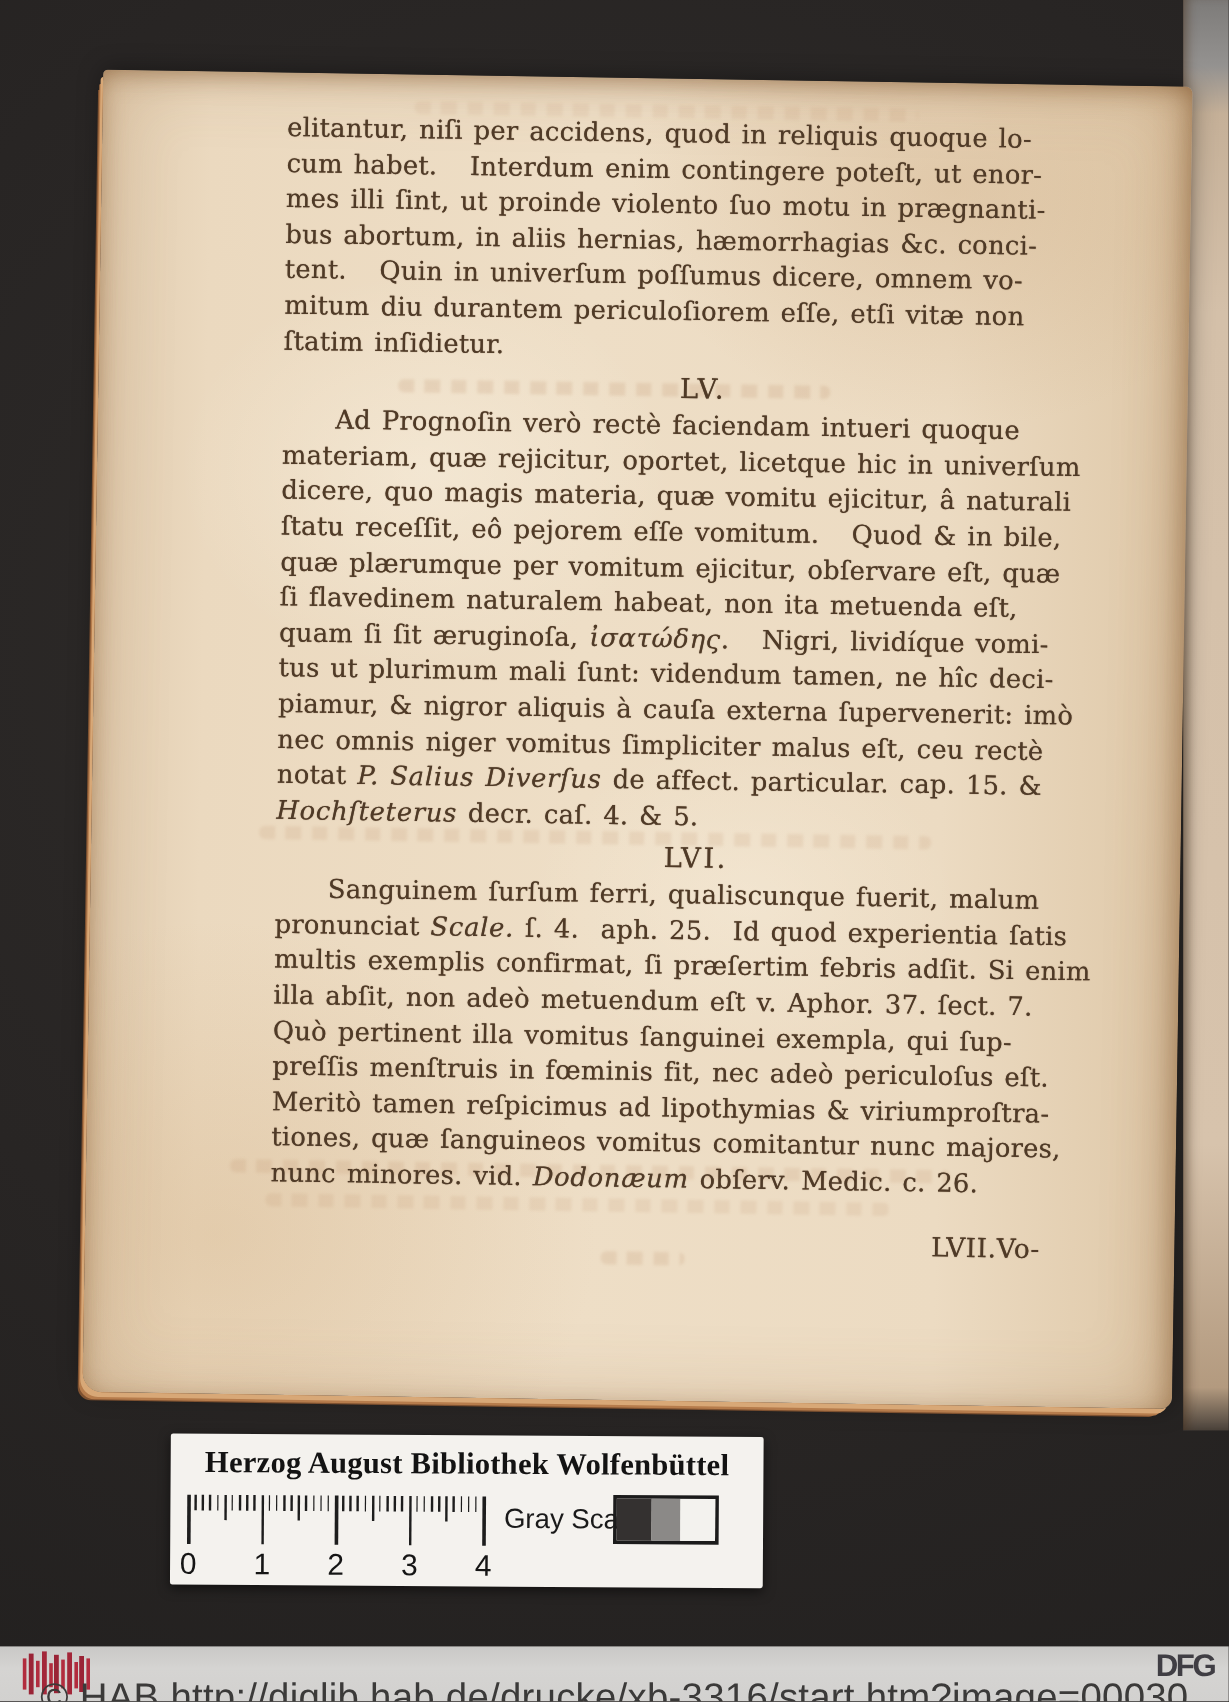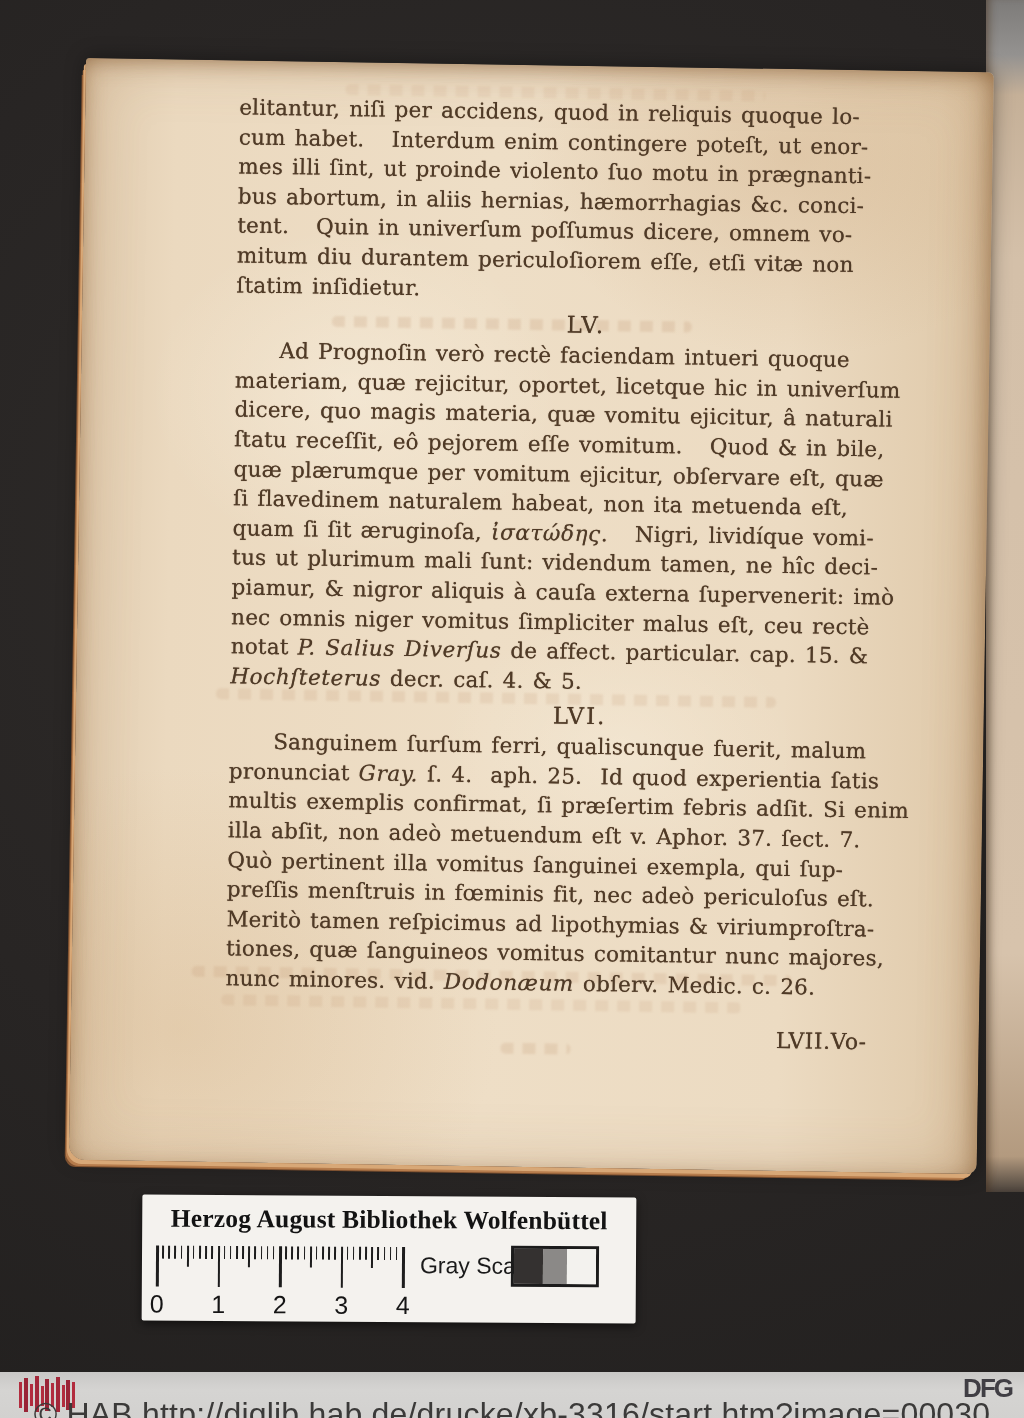--- a/index.html
+++ b/index.html
@@ -115,21 +115,21 @@
           <div class="tline">quam ſi ſit æruginoſa, <i>ἰσατώδης</i>.   Nigri, lividíque vomi-</div>
           <div class="tline">tus ut plurimum mali ſunt: videndum tamen, ne hîc deci-</div>
           <div class="tline">piamur, &amp; nigror aliquis à cauſa externa ſupervenerit: imò</div>
           <div class="tline">nec omnis niger vomitus ſimpliciter malus eſt, ceu rectè</div>
           <div class="tline">notat <i>P. Salius Diverſus</i> de affect. particular. cap. 15. &amp;</div>
           <div class="tline"><i>Hochſteterus</i> decr. caſ. 4. &amp; 5.</div>
         </div>
       <div class="sec-heading">LVI.</div>
       <div class="para">
           <div class="tline indent">Sanguinem ſurſum ferri, qualiscunque fuerit, malum</div>
-          <div class="tline">pronunciat <i>Gray.</i> ſ. 4.  aph. 25.  Id quod experientia ſatis</div>
+          <div class="tline">pronunciat <i>Scale.</i> ſ. 4.  aph. 25.  Id quod experientia ſatis</div>
           <div class="tline">multis exemplis confirmat, ſi præſertim febris adſit. Si enim</div>
           <div class="tline">illa abſit, non adeò metuendum eſt v. Aphor. 37. ſect. 7.</div>
           <div class="tline">Quò pertinent illa vomitus ſanguinei exempla, qui ſup-</div>
           <div class="tline">preſſis menſtruis in fœminis fit, nec adeò periculoſus eſt.</div>
           <div class="tline">Meritò tamen reſpicimus ad lipothymias &amp; viriumproſtra-</div>
           <div class="tline">tiones, quæ ſanguineos vomitus comitantur nunc majores,</div>
           <div class="tline">nunc minores. vid. <i>Dodonæum</i> obſerv. Medic. c. 26.</div>
         </div>
       <div class="catchword">LVII.Vo-</div>
     </div>

